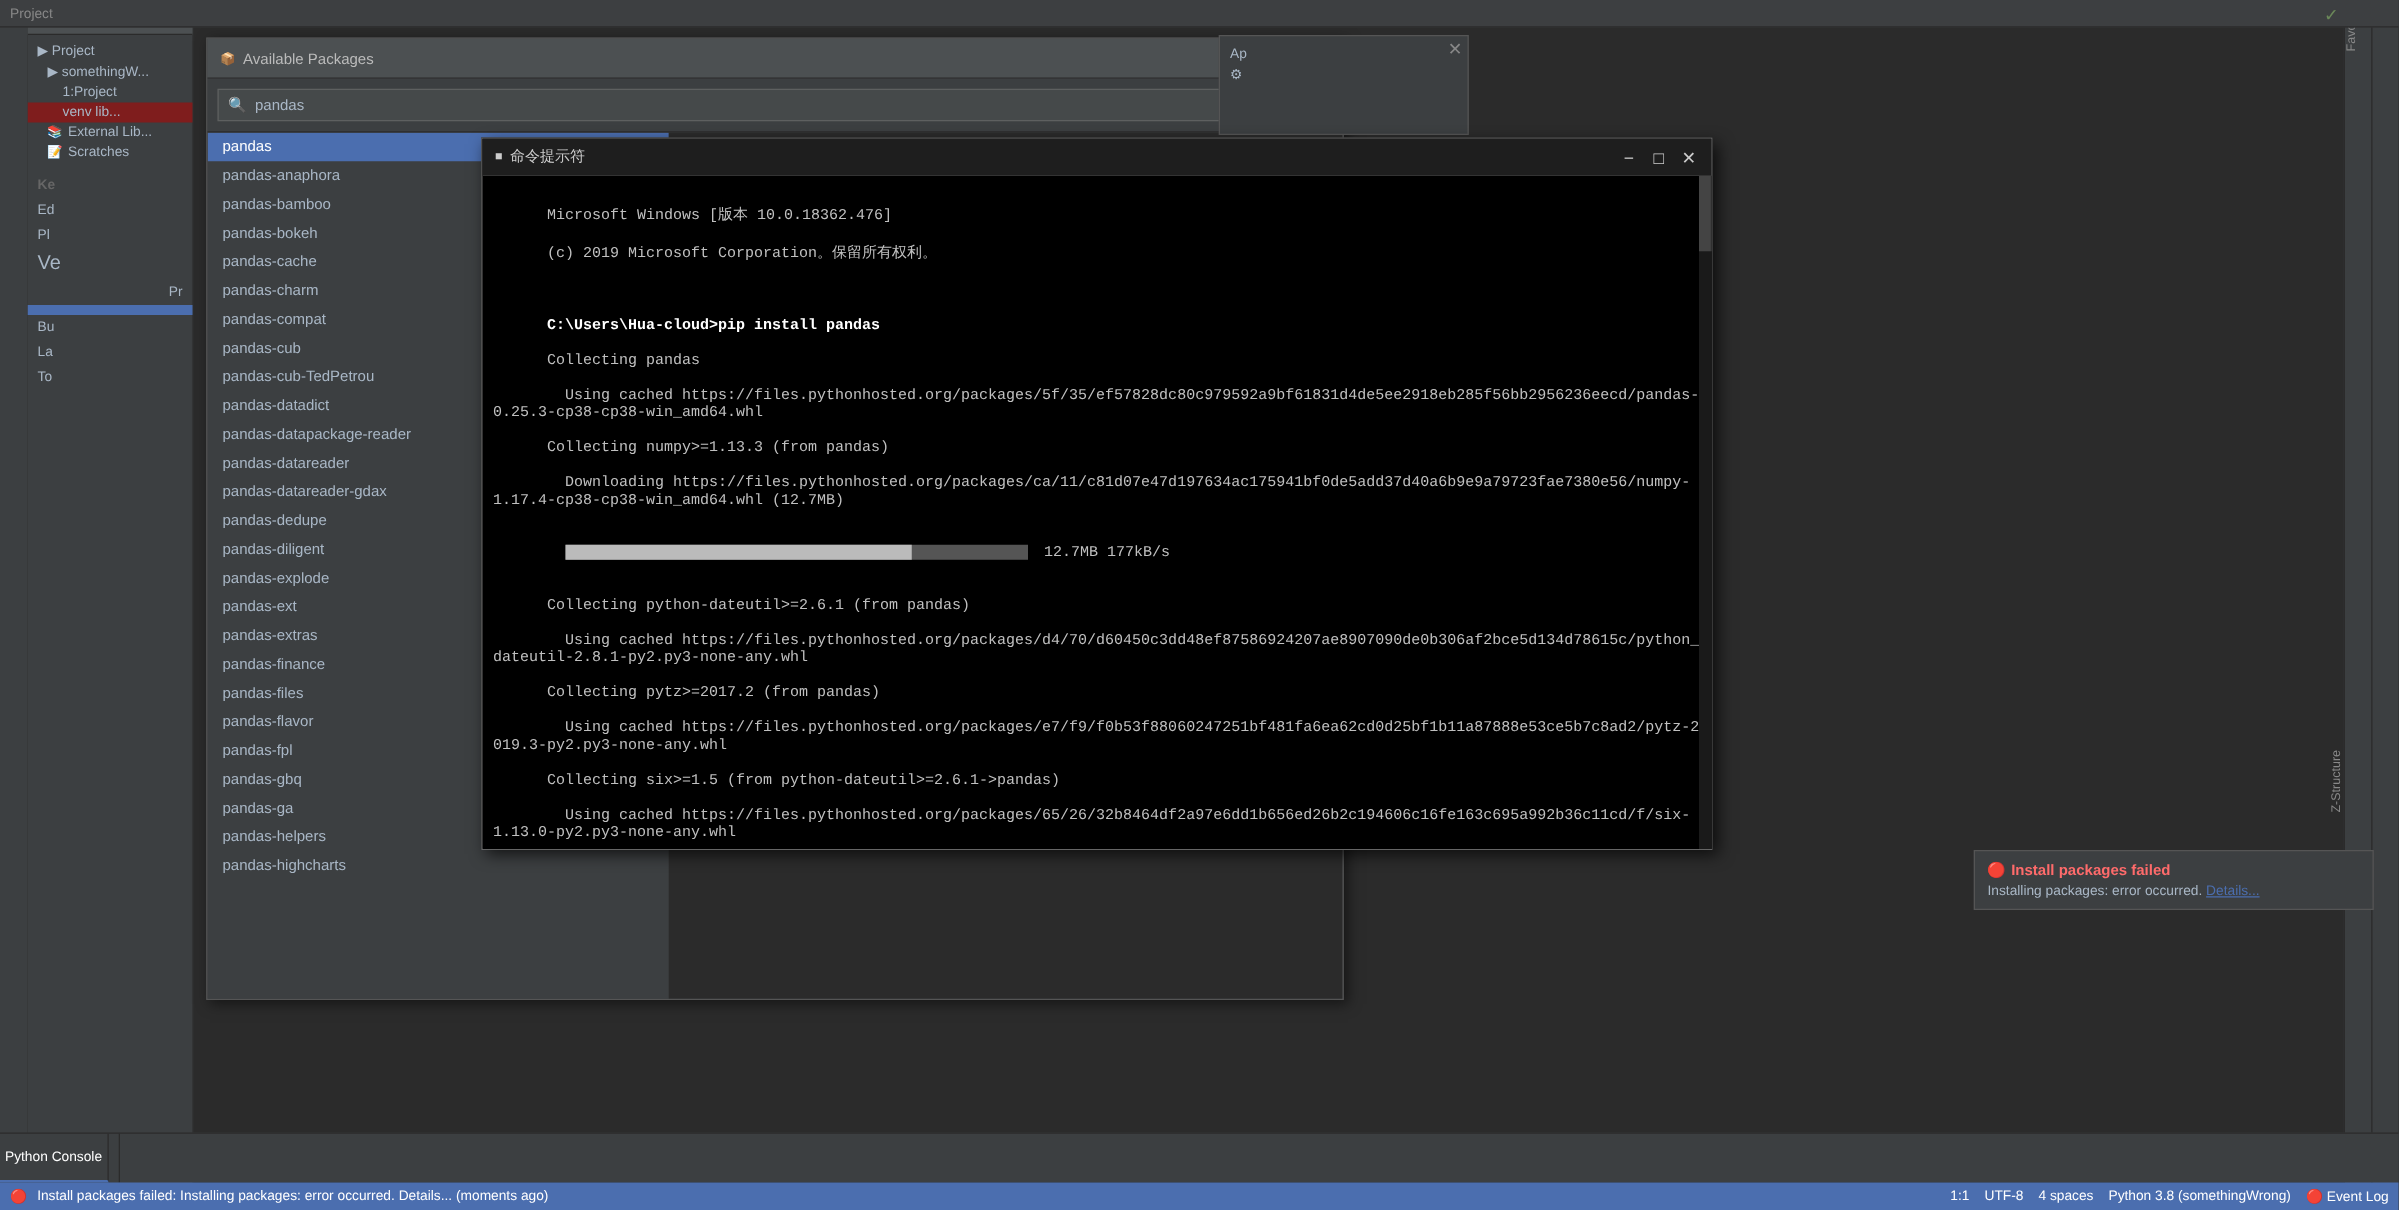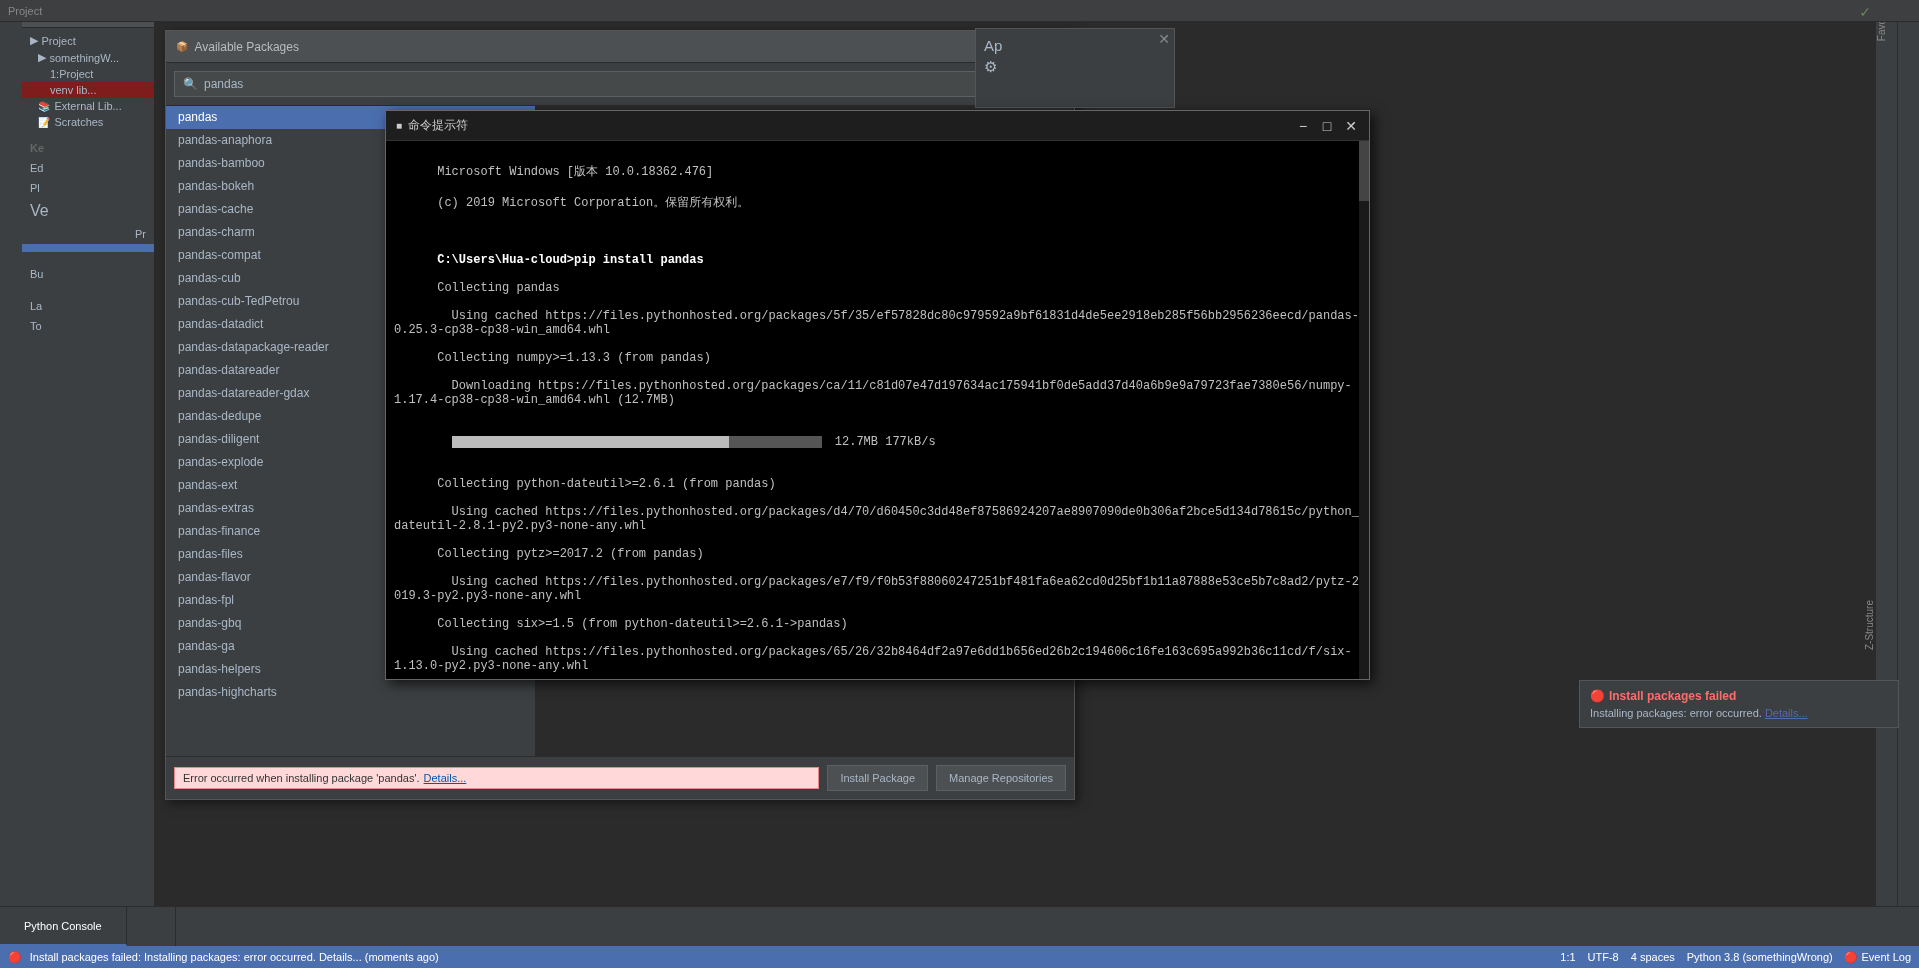--- a/index.html
+++ b/index.html
@@ -328,21 +328,21 @@
       position: absolute;
       bottom: 22px; left: 0; right: 0;
       height: 40px;
       background: #3c3f41;
       border-top: 1px solid #2b2b2b;
       display: flex;
       align-items: center;
       z-index: 40;
     }
     .bottom-tab {
-      padding: 4px 24px;
+      padding: 4px 4px;
       font-size: 11px;
       color: #a9b7c6;
       cursor: pointer;
       height: 100%;
       display: flex;
       align-items: center;
       border-right: 1px solid #2b2b2b;
     }
     .bottom-tab.active {
       color: #ffffff;
@@ -489,21 +489,21 @@
       <span>Scratches</span>
     </div>
   </div>
 
   <div style="padding: 4px 8px; font-size:11px; color:#666; margin-top:4px;font-weight:bold;">Ke</div>
   <div style="padding: 4px 8px; font-size:11px; color:#a9b7c6;">Ed</div>
   <div style="padding: 4px 8px; font-size:11px; color:#a9b7c6;">Pl</div>
   <div style="padding: 4px 8px; font-size:16px; color:#a9b7c6;">Ve</div>
   <div style="padding: 4px 8px; font-size:11px; color:#a9b7c6;text-align:right;">Pr</div>
   <div style="padding: 4px 8px; font-size:11px; color:#a9b7c6; background:#4b6eaf;"></div>
-  <div style="padding: 16px 8px; font-size:11px; color:#a9b7c6;">Bu</div>
+  <div style="padding: 4px 8px; font-size:11px; color:#a9b7c6;">Bu</div>
   <div style="padding: 4px 8px; font-size:11px; color:#a9b7c6;">La</div>
   <div style="padding: 4px 8px; font-size:11px; color:#a9b7c6;">To</div>
 </div>
 
 <div class="main-area">
 
   <div class="packages-dialog">
     <div class="dialog-titlebar">
       <div class="dialog-title">
         <span style="color:#6897bb; font-size:10px;">📦</span>
@@ -548,33 +548,25 @@
         <div class="package-item">pandas-gbq</div>
         <div class="package-item">pandas-ga</div>
         <div class="package-item">pandas-helpers</div>
         <div class="package-item">pandas-highcharts</div>
       </div>
       <div class="description-panel">
         <div class="description-header">Description</div>
       </div>
     </div>
 
-    <div class="dialog-footer">
-      <div class="error-banner">
-        <span>Error occurred when installing package 'pandas'.</span>
-        <span class="error-link">Details...</span>
-      </div>
-      <button class="btn">Install Package</button>
-      <button class="btn">Manage Repositories</button>
-    </div>
   </div>
 
   <div style="position:absolute; top:28px; left:820px; width:200px; height:80px; background:#3c3f41; border:1px solid #555; z-index:25;">
     <div style="position:absolute; top:2px; right:4px; cursor:pointer; color:#888; font-size:14px;">✕</div>
-    <div style="padding:8px; font-size:15px; color:#a9b7c6;">
+    <div style="padding:8px; font-size:11px; color:#a9b7c6;">
       <div>Ap</div>
       <div style="margin-top:4px;">⚙</div>
     </div>
   </div>
 
   <div class="cmd-window">
     <div class="cmd-titlebar">
       <div class="cmd-title">
         <span style="font-size:10px;">■</span>
         <span>命令提示符</span>

